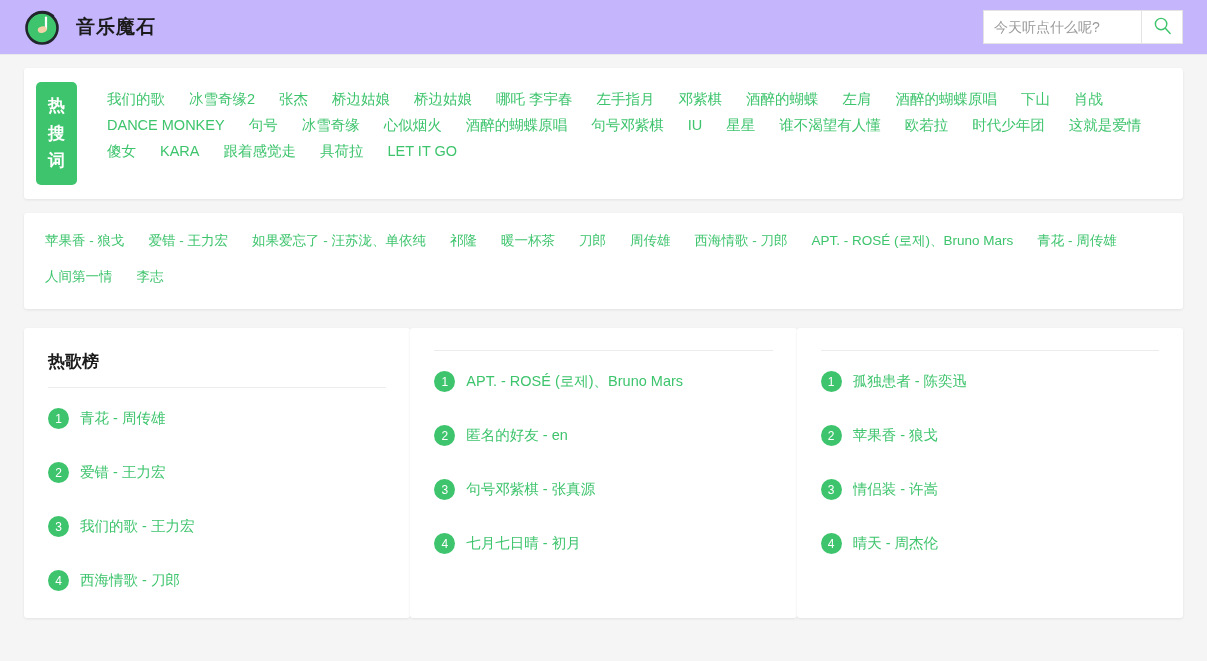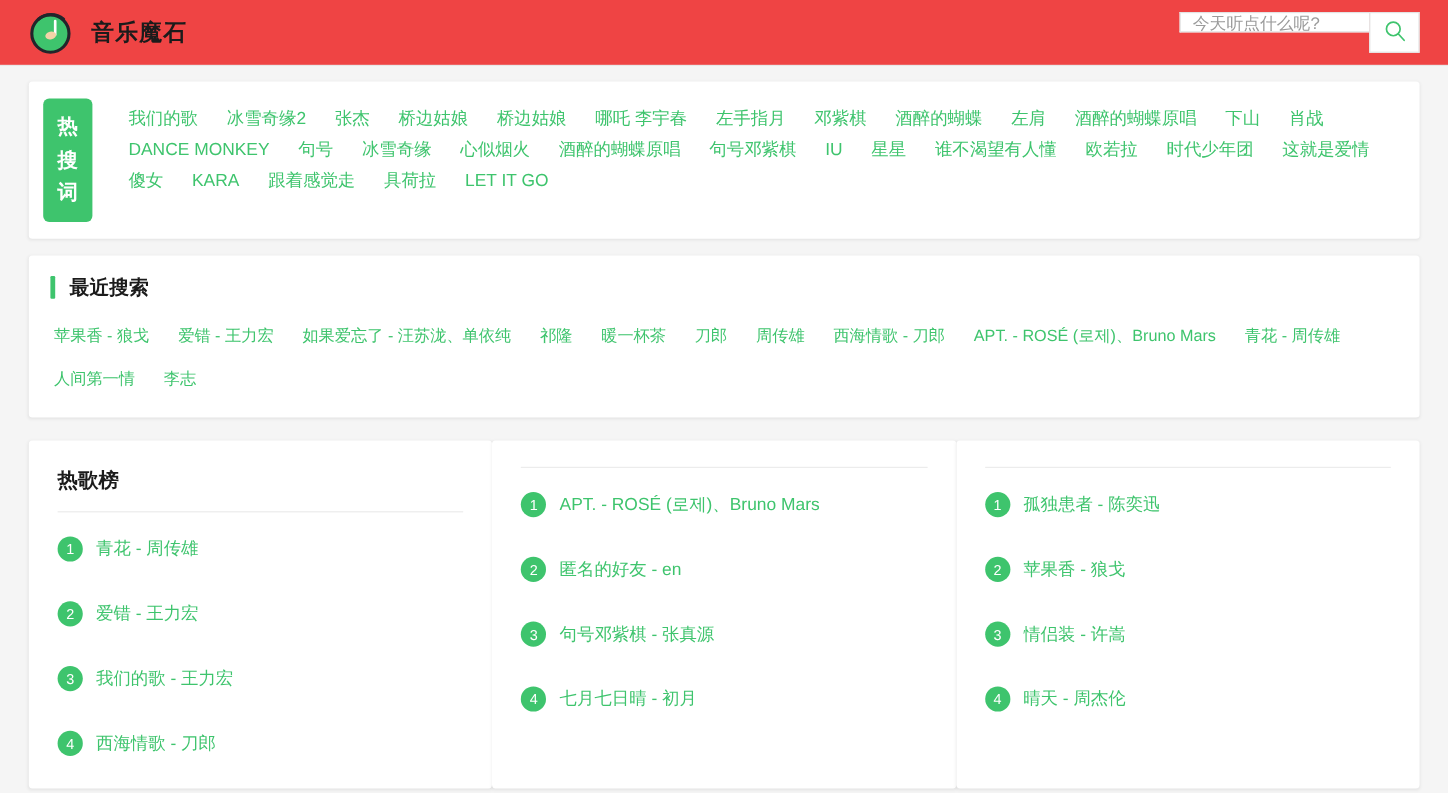--- a/index.html
+++ b/index.html
@@ -7,21 +7,21 @@
     margin: 0; padding: 0;
     width: 1207px; height: 661px;
     background: #f5f5f5;
     font-family: "Liberation Sans", "DejaVu Sans", sans-serif;
     overflow: hidden;
   }
 
   
   .header {
     height: 55px;
-    background: #ef4444;
+    background: #c4b5fd;
     border-bottom: 1px solid #e8e8e8;
     display: flex;
     align-items: center;
     padding: 0 24px 0 22px;
     position: relative;
   }
   .brand { display: flex; align-items: center; gap: 14px; }
   .logo { width: 40px; height: 40px; display: block; }
   .brand-name {
     font-size: 19px;
@@ -30,21 +30,21 @@
     letter-spacing: 1px;
   }
   .search-wrap {
     margin-left: auto;
     display: flex;
     align-items: stretch;
     height: 34px;
   }
   .search-input {
     width: 158px;
-    height: 17px;
+    height: 34px;
     border: 1px solid #e3e3e3;
     border-right: none;
     background: #fff;
     outline: none;
     padding: 0 10px;
     font-size: 14px;
     color: #333;
     font-family: "Liberation Sans", "DejaVu Sans", sans-serif;
   }
   .search-input::placeholder { color: #9b9b9b; }
@@ -257,24 +257,20 @@
       <a class="hot-word">这就是爱情</a>
       <a class="hot-word">傻女</a>
       <a class="hot-word">KARA</a>
       <a class="hot-word">跟着感觉走</a>
       <a class="hot-word">具荷拉</a>
       <a class="hot-word">LET IT GO</a>
     </div>
 </div>
 
 <div class="card recent-card">
-  <div class="recent-title-row">
-    <span class="title-bar"></span>
-    <span class="recent-title">最近搜索</span>
-  </div>
   <div class="recent-words" id="recent-words">
       <a class="recent-word">苹果香 - 狼戈</a>
       <a class="recent-word">爱错 - 王力宏</a>
       <a class="recent-word">如果爱忘了 - 汪苏泷、单依纯</a>
       <a class="recent-word">祁隆</a>
       <a class="recent-word">暖一杯茶</a>
       <a class="recent-word">刀郎</a>
       <a class="recent-word">周传雄</a>
       <a class="recent-word">西海情歌 - 刀郎</a>
       <a class="recent-word">APT. - ROSÉ (로제)、Bruno Mars</a>

